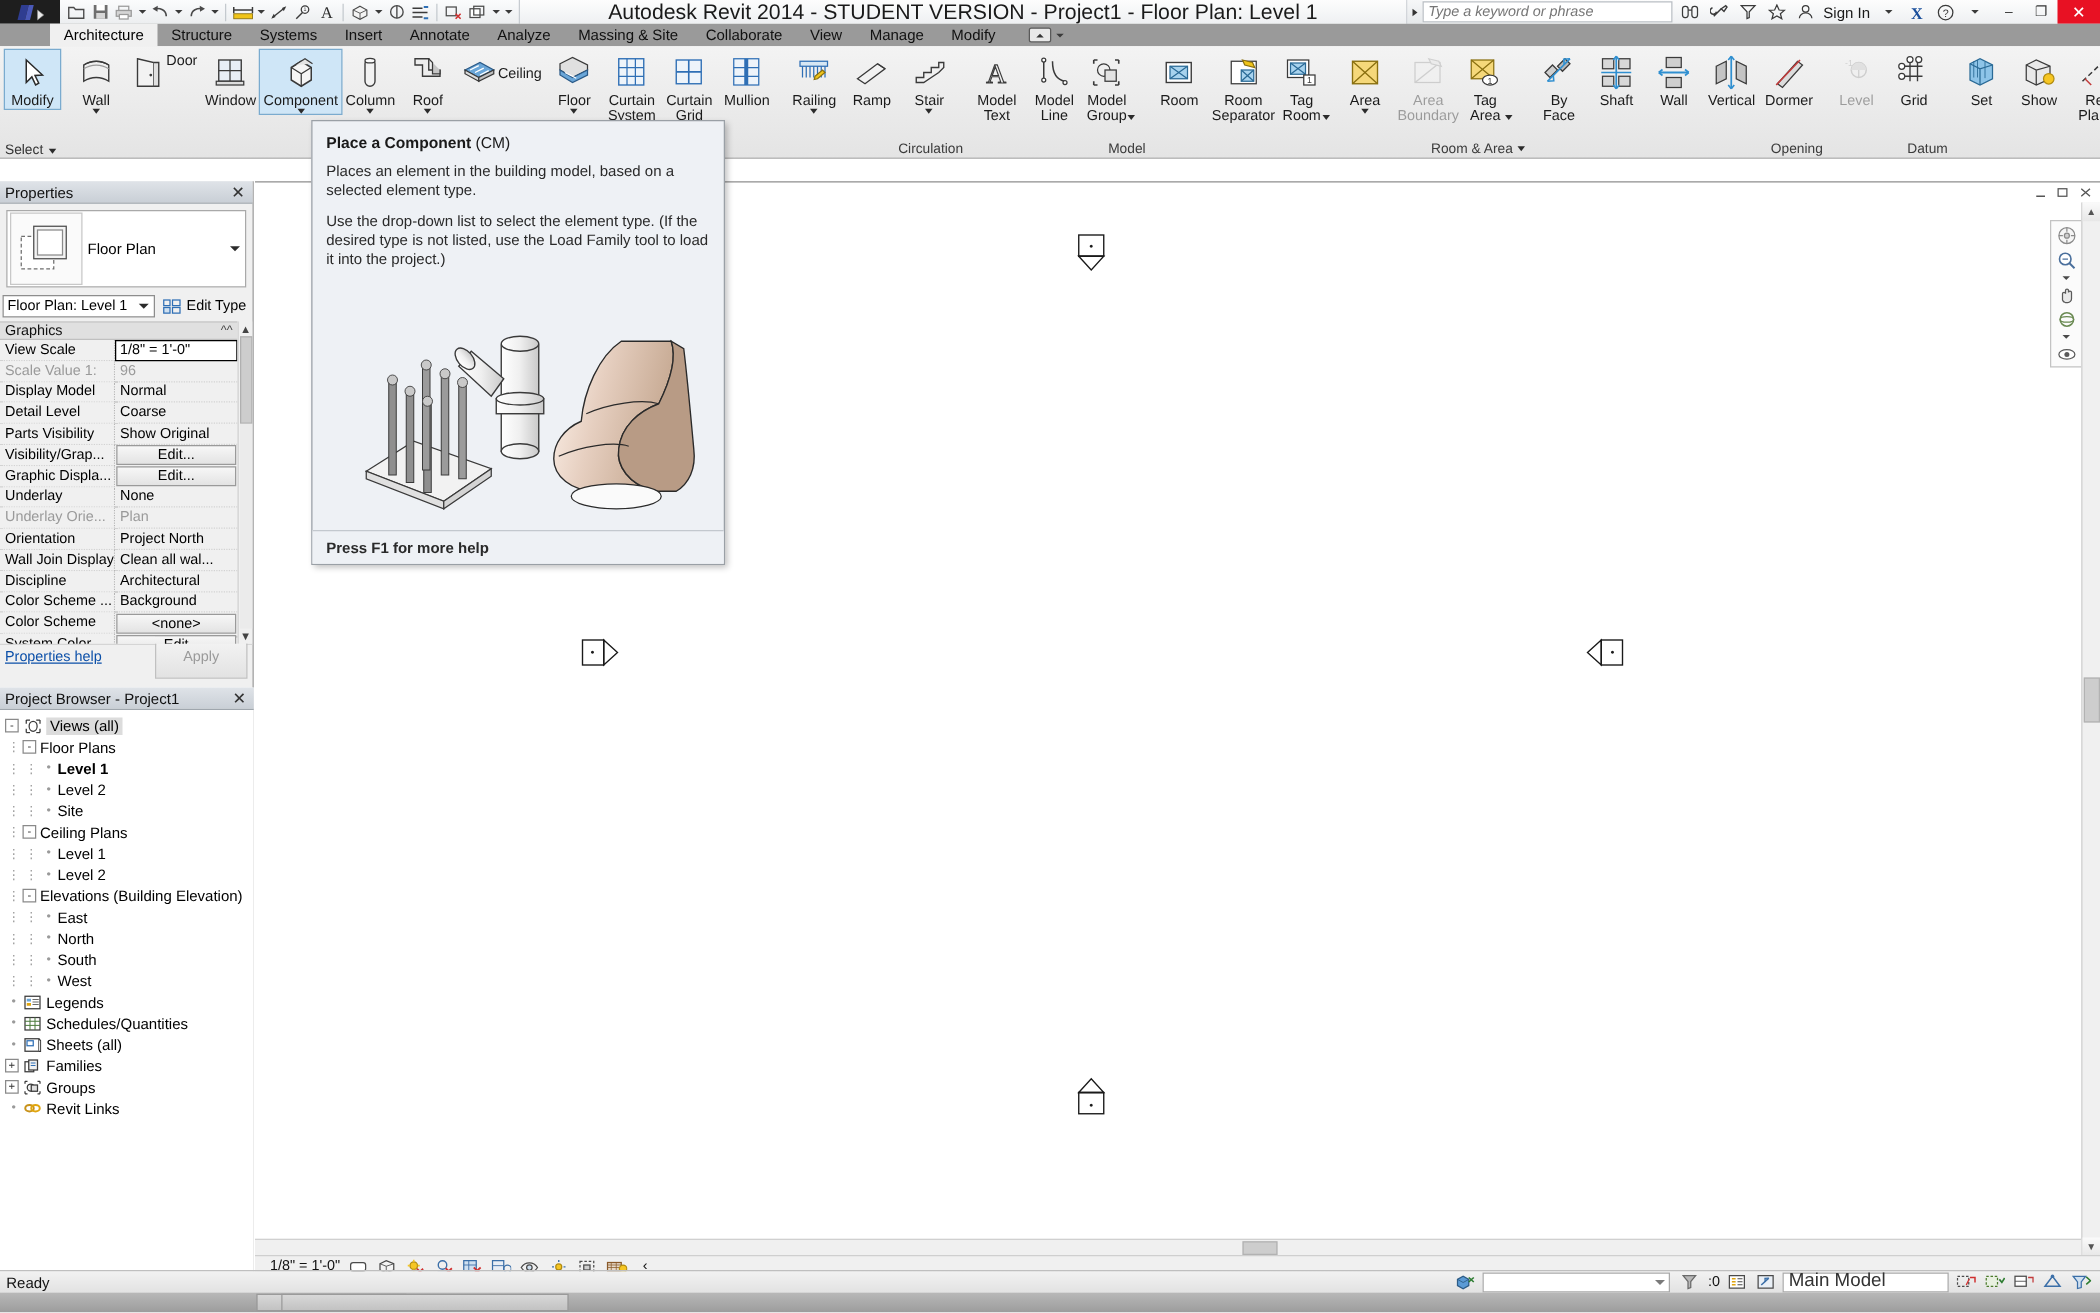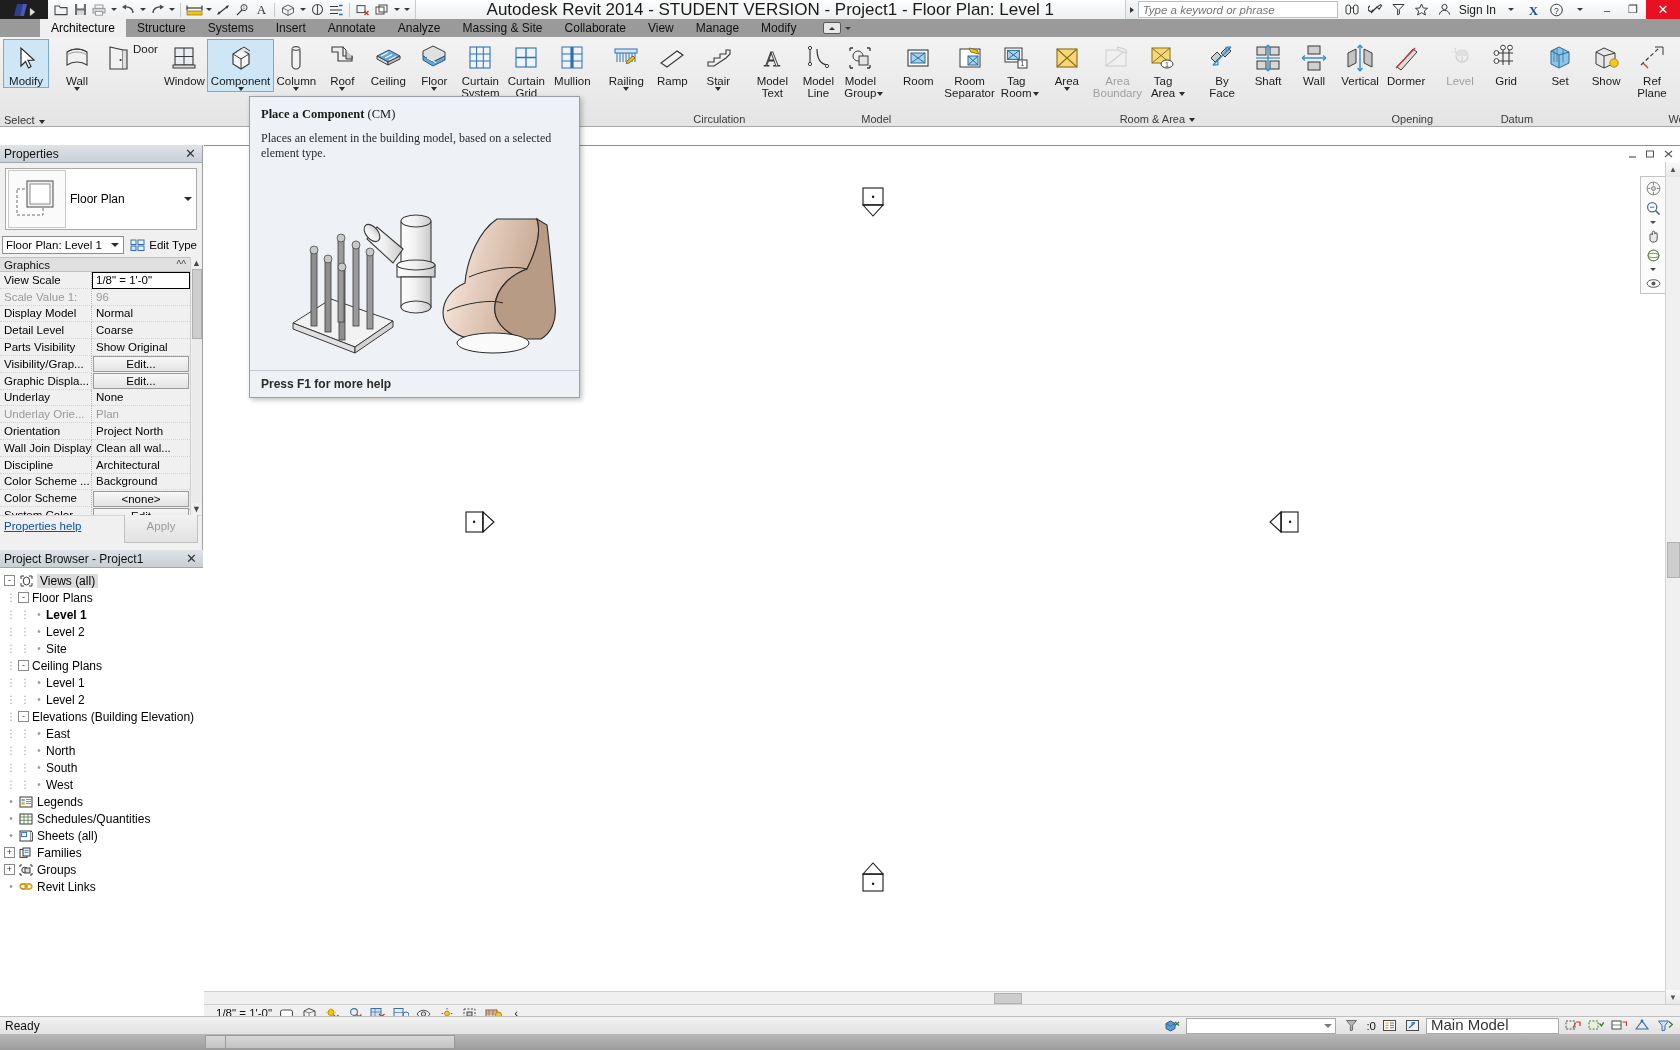--- a/index.html
+++ b/index.html
@@ -146,21 +146,21 @@
     vertical-align: middle;
   }
 
   
   .tooltip {
     position: absolute; left: 249px; top: 96px; width: 331px;
     background: #eef1f5; border: 1px solid #9aa0a6;
     box-shadow: 2px 2px 5px rgba(0,0,0,.25);
     z-index: 50; font-size: 12px; color: #2a2a2a;
   }
-  .tooltip-inner { padding: 10px 11px 8px 11px; font-family: Liberation Serif, serif; }
+  .tooltip-inner { padding: 10px 11px 8px 11px; }
   .tt-title { font-size: 12.5px; margin-bottom: 9px; color:#1a1a1a; }
   .tt-title b { font-weight: bold; }
   .tt-p { margin-bottom: 10px; line-height: 15px; }
   .tt-img { margin: 8px auto 6px auto; display:block; }
   .tt-footer {
     border-top: 1px solid #c3c8ce; padding: 6px 11px 6px 11px;
     font-size: 12px; font-weight: bold; color: #2a2a2a; background:#eef1f5;
   }
 
   
@@ -626,21 +626,21 @@
                 <svg width="30" height="30" viewBox="0 0 30 30">
                   <path d="M5 4 L16 4 L16 13 L25 13 L25 18 L11 18 L11 9 L5 9 Z" fill="#eee" stroke="#3a3a3a" stroke-width="1.1"></path>
                   <path d="M16 4 L19 7 L19 16 L25 16 L25 13" fill="#c6c6c6" stroke="#3a3a3a"></path>
                 </svg>
               </div>
               <div class="btn-lbl">Roof</div>
               <div class="btn-arrow"></div>
             </div>
           </div>
           <div class="btn">
-            <div style="display: flex; flex-direction: column; align-items: center;">
+            <div style="display: flex; flex-direction: row; align-items: center;">
               <div class="btn-ico">
                 <svg width="30" height="30" viewBox="0 0 30 30">
                   <path d="M4 13 L16 7 L27 13 L15 19 Z" fill="#6aa6d8" stroke="#2a5a88"></path>
                   <path d="M8 13 l7-3.5 M12 15 l7-3.5 M16 17 l7-3.5" stroke="#fff" stroke-width="1.1"></path>
                   <path d="M4 13 v3 l11 6 v-3z" fill="#dcdcdc" stroke="#3a3a3a"></path>
                   <path d="M15 19 v3 l12-6 v-3z" fill="#c0c0c0" stroke="#3a3a3a"></path>
                 </svg>
               </div>
               <div class="btn-lbl">Ceiling</div>
             </div>
@@ -1036,20 +1036,21 @@
       </div>
     </div>
 
   <div class="tooltip">
     <div class="tooltip-inner">
       <div class="tt-title">
         <b>Place a Component</b>
         <span>(CM)</span>
       </div>
       <div class="tt-p">Places an element in the building model, based on a selected element type.</div>
+      <div class="tt-p">Use the drop-down list to select the element type. (If the desired type is not listed, use the Load Family tool to load it into the project.)</div>
       <svg class="tt-img" width="300" height="185" viewBox="0 0 300 185">
         <defs>
           <linearGradient id="gMetal" x1="0" y1="0" x2="1" y2="0">
             <stop offset="0" stop-color="#ffffff"></stop>
               <stop offset=".5" stop-color="#efefef"></stop>
               <stop offset="1" stop-color="#c9c9c9"></stop>
           </linearGradient>
           <linearGradient id="gChair" x1="0" y1="0" x2="1" y2="0.3">
             <stop offset="0" stop-color="#fff4ec"></stop>
               <stop offset=".45" stop-color="#e6cfc0"></stop>

